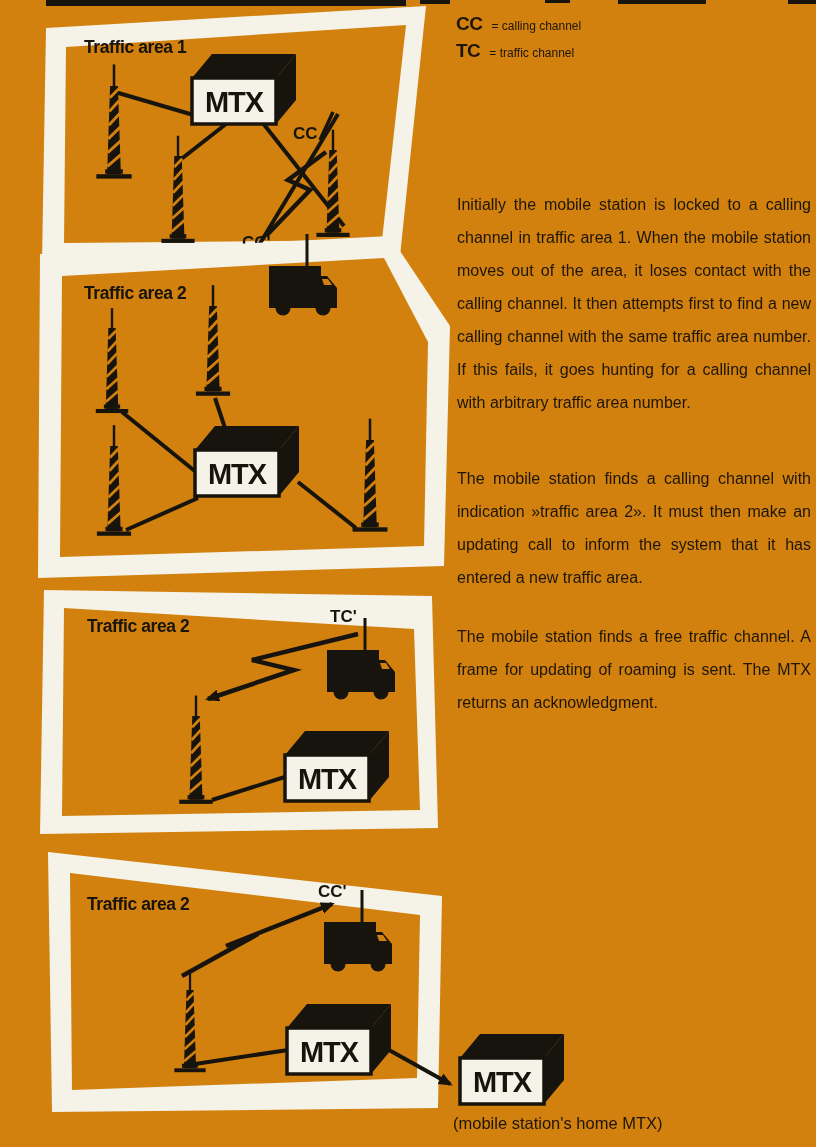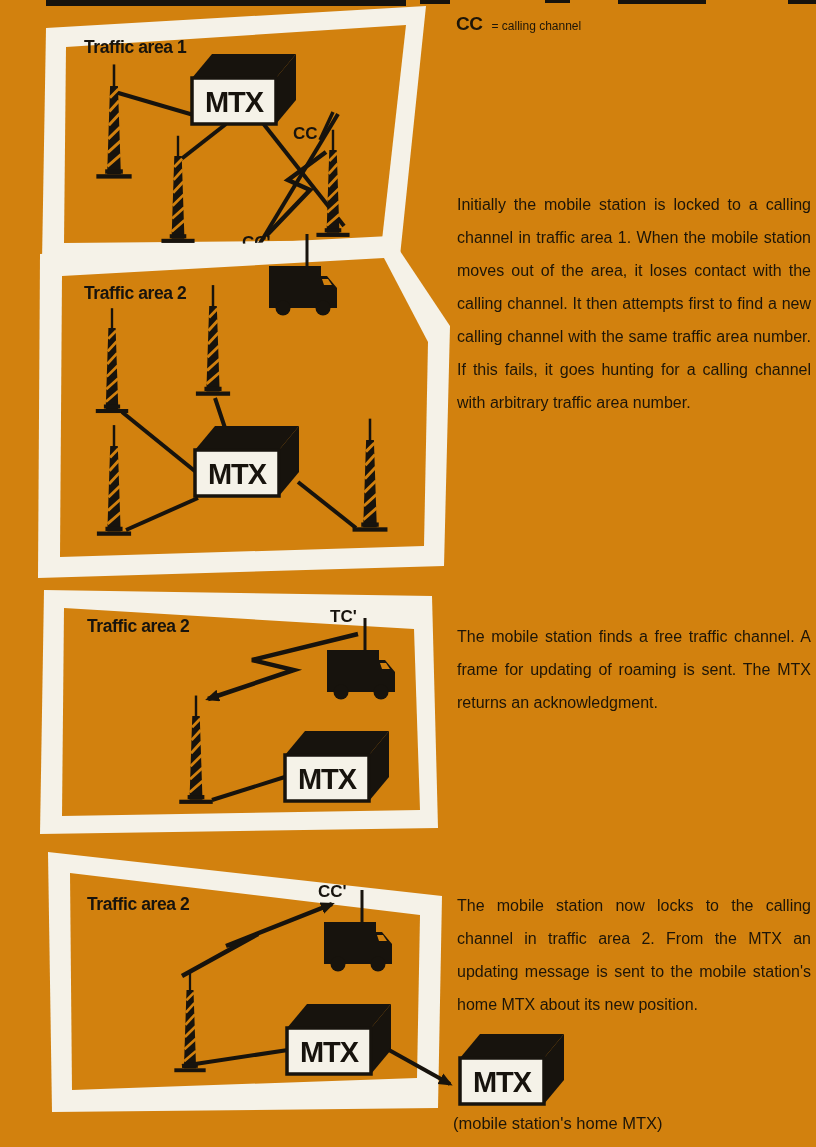--- a/index.html
+++ b/index.html
@@ -175,20 +175,24 @@
       <use href="#mtxbox"></use>
       <text class="mtx-text" x="42" y="34">MTX</text>
     </g>
   </svg>
 
   <div class="legend">
     <div class="legend-row">
       <span class="legend-abbr">CC</span>
       <span class="legend-def">= calling channel</span>
     </div>
+    <div class="legend-row">
+      <span class="legend-abbr">TC</span>
+      <span class="legend-def">= traffic channel</span>
+    </div>
   </div>
 
   <div class="para" id="p1">Initially the mobile station is locked to a calling channel in traffic area 1. When the mobile station moves out of the area, it loses contact with the calling channel. It then attempts first to find a new calling channel with the same traffic area number. If this fails, it goes hunting for a calling channel with arbitrary traffic area number.</div>
+  <div class="para" id="p2">The mobile station finds a calling channel with indication »traffic area 2». It must then make an updating call to inform the system that it has entered a new traffic area.</div>
   <div class="para" id="p3">The mobile station finds a free traffic channel. A frame for updating of roaming is sent. The MTX returns an acknowledgment.</div>
-  <div class="para" id="p4">The mobile station now locks to the calling channel in traffic area 2. From the MTX an updating message is sent to the mobile station's home MTX about its new position.</div>
 
   <div class="caption">(mobile station's home MTX)</div>
 </div>
 
 </body></html>

